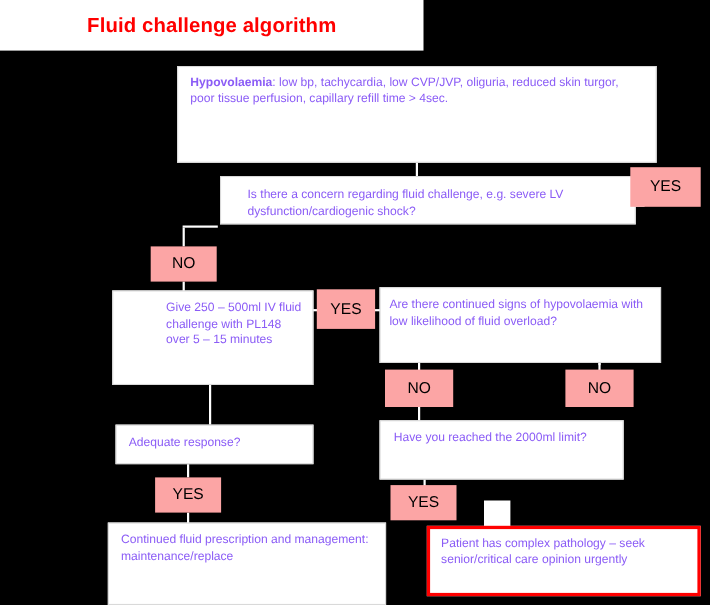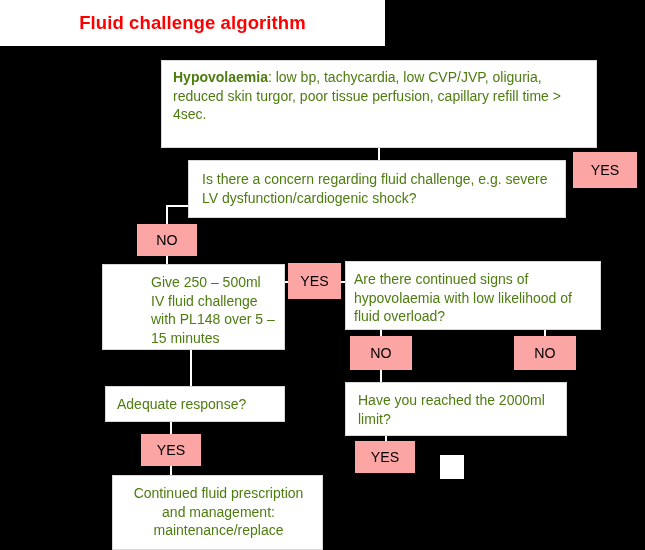--- a/index.html
+++ b/index.html
@@ -35,23 +35,23 @@
   .title-text {
     color: #ff0000;
     font-weight: bold;
     font-size: 18.5px;
     letter-spacing: 0.1px;
     white-space: nowrap;
   }
   .node {
     position: absolute;
     background: #ffffff;
-    color: #4d7c0f;
+    color: #8b5cf6;
     box-sizing: border-box;
-    font-size: 14px;
+    font-size: 11px;
     line-height: 1.33;
     padding: 7px 9px 7px 11px;
     border: 1px solid #d9d9d9;
   }
   .label-box {
     position: absolute;
     background: #fca5a5;
     color: #000000;
     box-sizing: border-box;
     font-size: 14.2px;
@@ -95,21 +95,21 @@
   <div class="connector" style="left:190px; top:350px; width:2px; height:36px;"></div>
   <div class="connector" style="left:170px; top:422px; width:2px; height:12px;"></div>
   <div class="connector" style="left:170px; top:466px; width:2px; height:10px;"></div>
   <div class="connector" style="left:385px; top:436px; width:2px; height:6px;"></div>
   <div class="connector" style="left:440px; top:455px; width:24px; height:24px;"></div>
 
   <div class="node" style="left:161px; top:60px; width:436px; height:88px;">
     <span class="bold">Hypovolaemia</span><span>: low bp, tachycardia, low CVP/JVP, oliguria, reduced skin turgor, poor tissue perfusion, capillary refill time &gt; 4sec.</span>
   </div>
 
-  <div class="node" style="left:188px; top:160px; width:378px; height:58px; padding-top:9px; padding-left:13px;">
+  <div class="node" style="left:200px; top:160px; width:378px; height:44px; padding-top:9px; padding-left:24px;">
     <span>Is there a concern regarding fluid challenge, e.g. severe LV dysfunction/cardiogenic shock?</span>
   </div>
 
   <div class="label-box" style="left:573px; top:152px; width:64px; height:36px;">
     <span>YES</span>
   </div>
 
   <div class="label-box" style="left:137px; top:224px; width:60px; height:32px;">
     <span>NO</span>
   </div>
@@ -143,18 +143,21 @@
   </div>
 
   <div class="label-box" style="left:141px; top:434px; width:60px; height:32px;">
     <span>YES</span>
   </div>
 
   <div class="label-box" style="left:355px; top:441px; width:60px; height:32px;">
     <span>YES</span>
   </div>
 
-  <div class="node" style="left:112px; top:475px; width:211px; height:75px; padding-top:8px;text-align:center;">
+  <div class="node" style="left:98px; top:475px; width:253px; height:75px; padding-top:8px;">
     <span>Continued fluid prescription and management: maintenance/replace</span>
   </div>
 
+  <div class="node danger" style="left:388px; top:478px; width:249px; height:64px;">
+    <span>Patient has complex pathology – seek senior/critical care opinion urgently</span>
+  </div>
 
 </div>
 
 </body></html>

